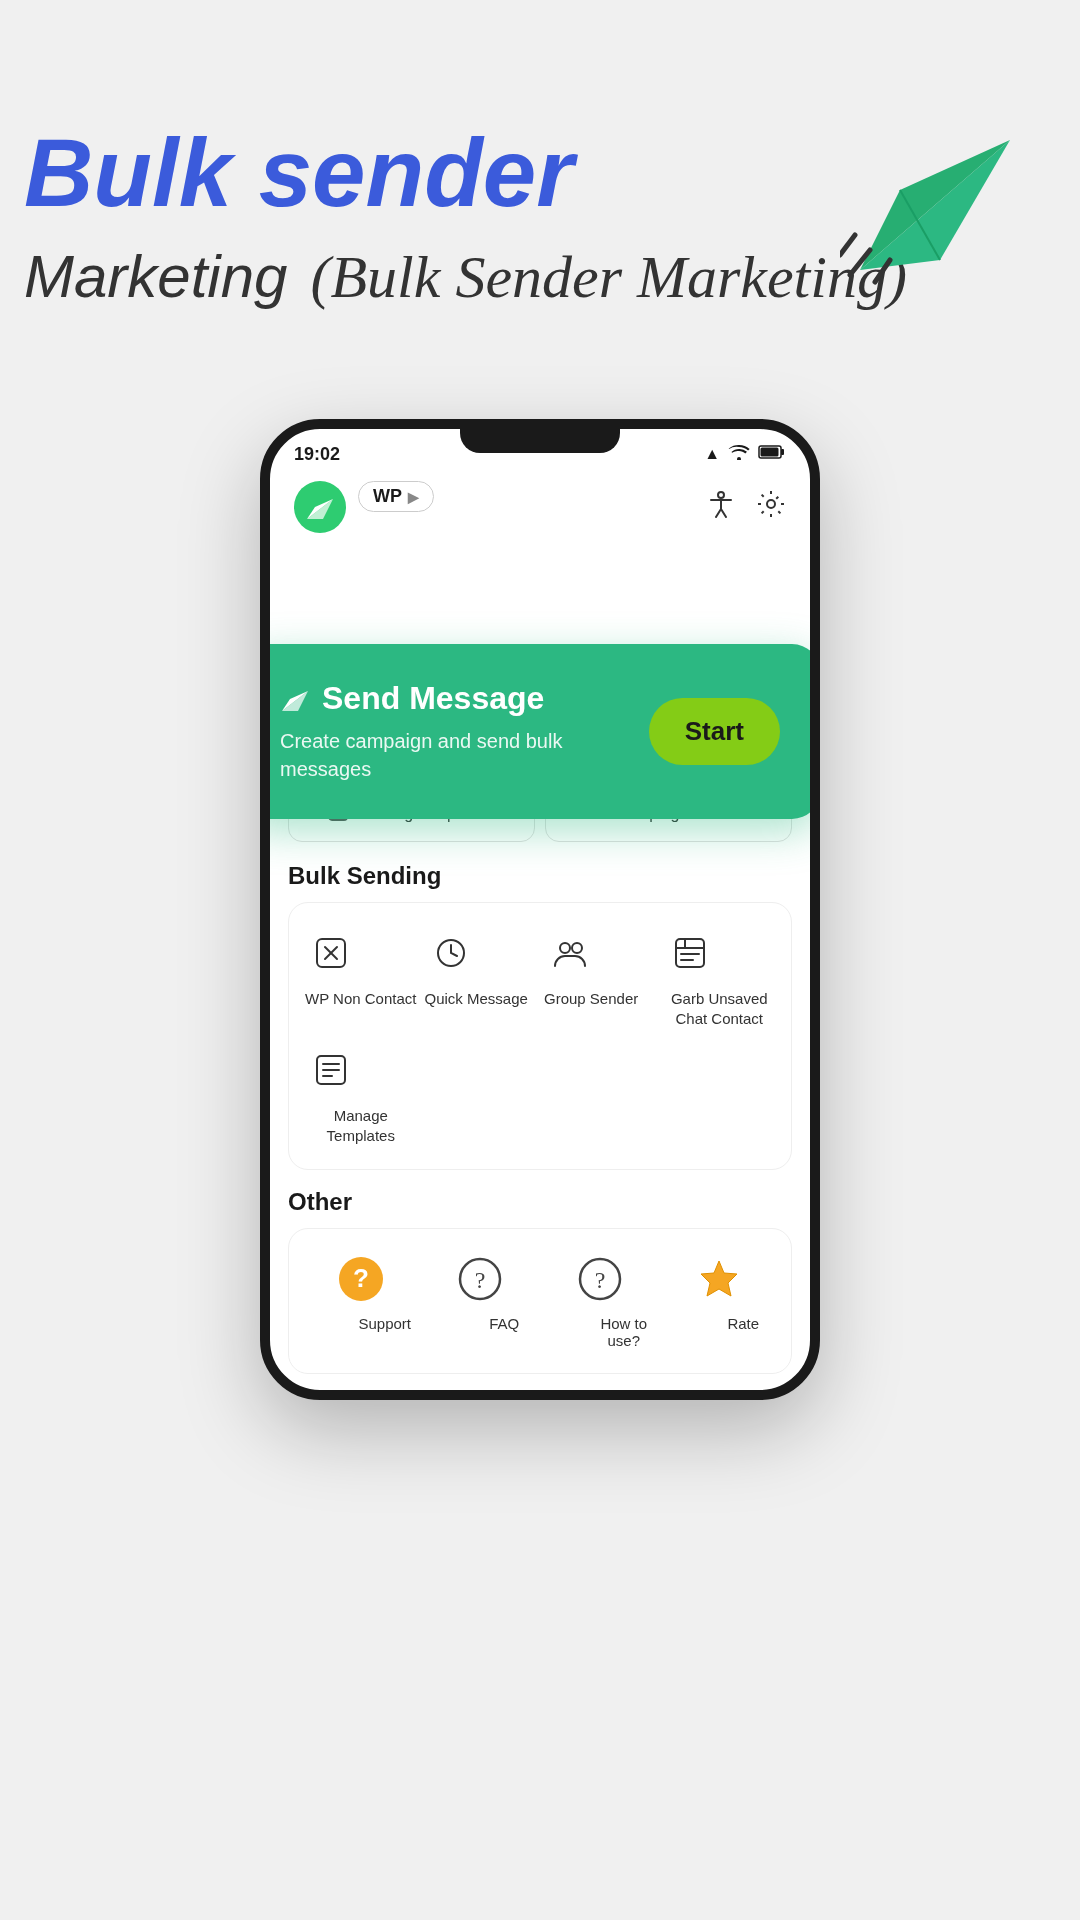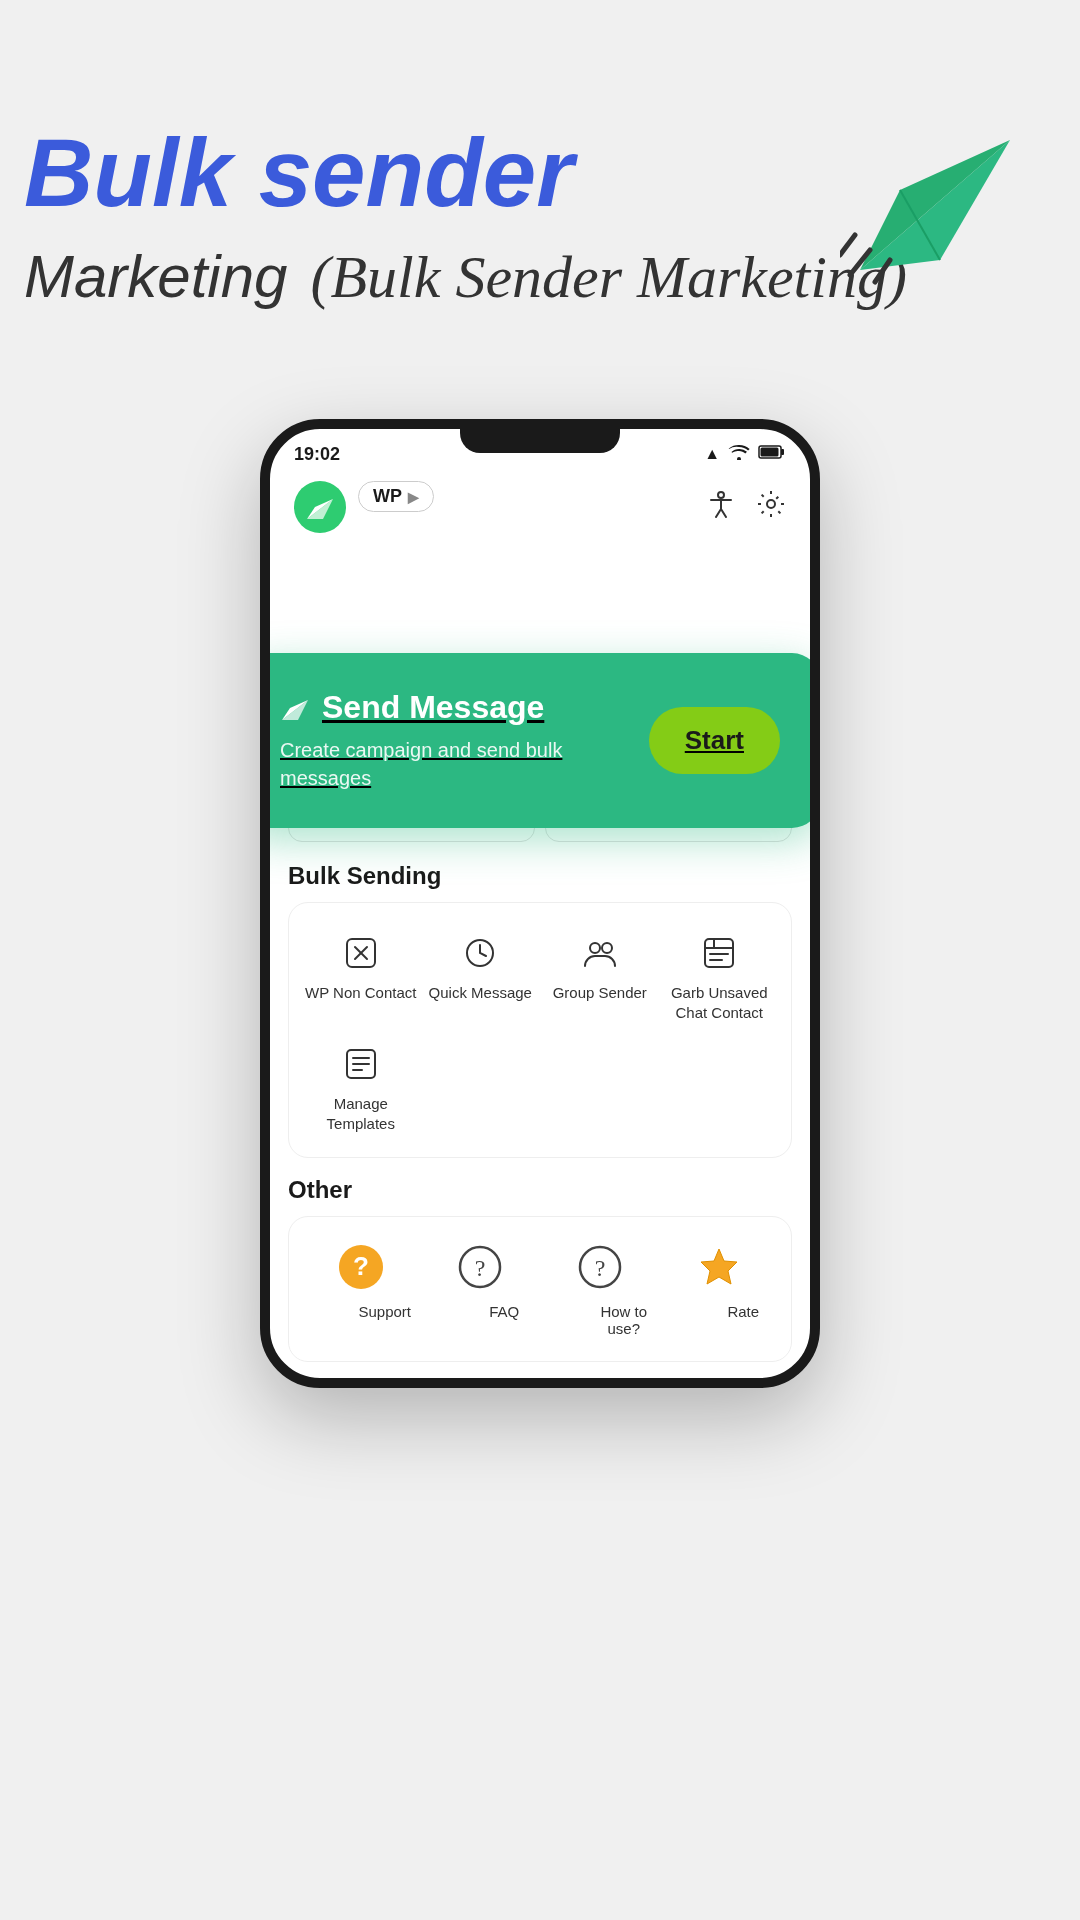--- a/index.html
+++ b/index.html
@@ -129,31 +129,30 @@
     }
     .header-icon {
       font-size: 28px;
       color: #333;
     }
 
     
     .send-message-card {
       position: absolute;
       left: -30px;
-      top: 224px;
+      top: 215px;
       width: 580px;
       background: #2cb882;
       border-radius: 28px;
       padding: 36px 40px;
       display: flex;
       align-items: center;
       justify-content: space-between;
       z-index: 20;
       box-shadow: 0 12px 40px rgba(44,184,130,0.4);
-      text-decoration: underline;
     }
     .send-msg-left {}
     .send-msg-title {
       display: flex;
       align-items: center;
       gap: 12px;
       font-size: 32px;
       font-weight: 800;
       color: #fff;
       margin-bottom: 10px;
@@ -231,22 +230,22 @@
       margin-bottom: 16px;
     }
     .feature-grid {
       display: grid;
       grid-template-columns: repeat(4, 1fr);
       gap: 16px 8px;
     }
     .feature-item {
       display: flex;
       flex-direction: column;
-      align-items: center;
-      gap: 4px;
+      align-items: flex-start;
+      gap: 10px;
     }
     .feature-item-icon {
       width: 52px;
       height: 52px;
       display: flex;
       align-items: center;
       justify-content: center;
       font-size: 30px;
       color: #333;
     }

